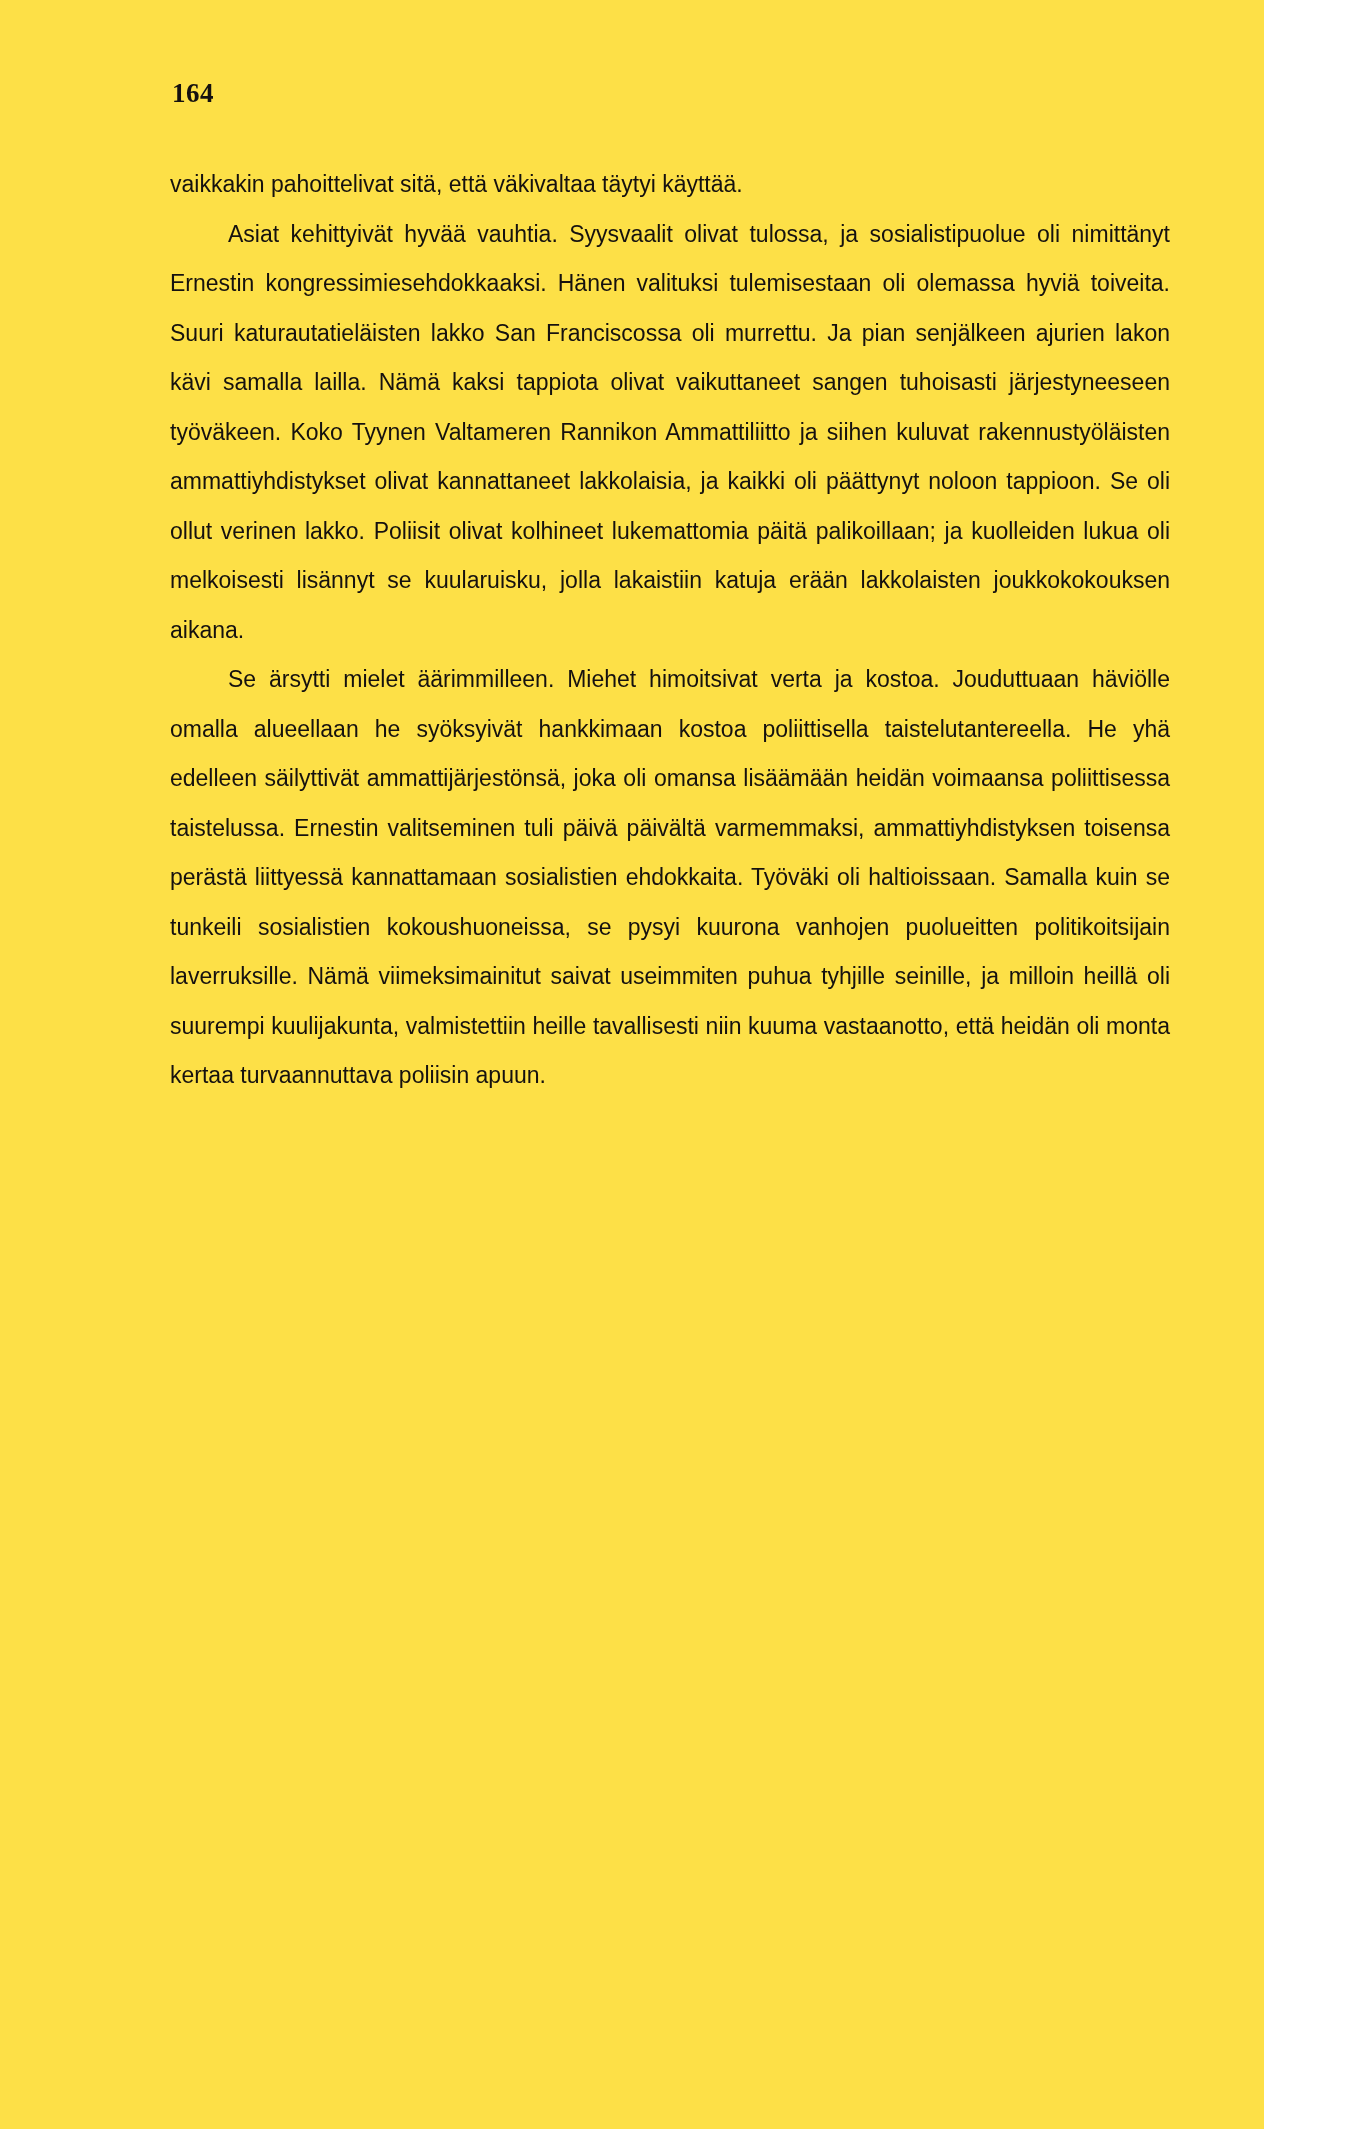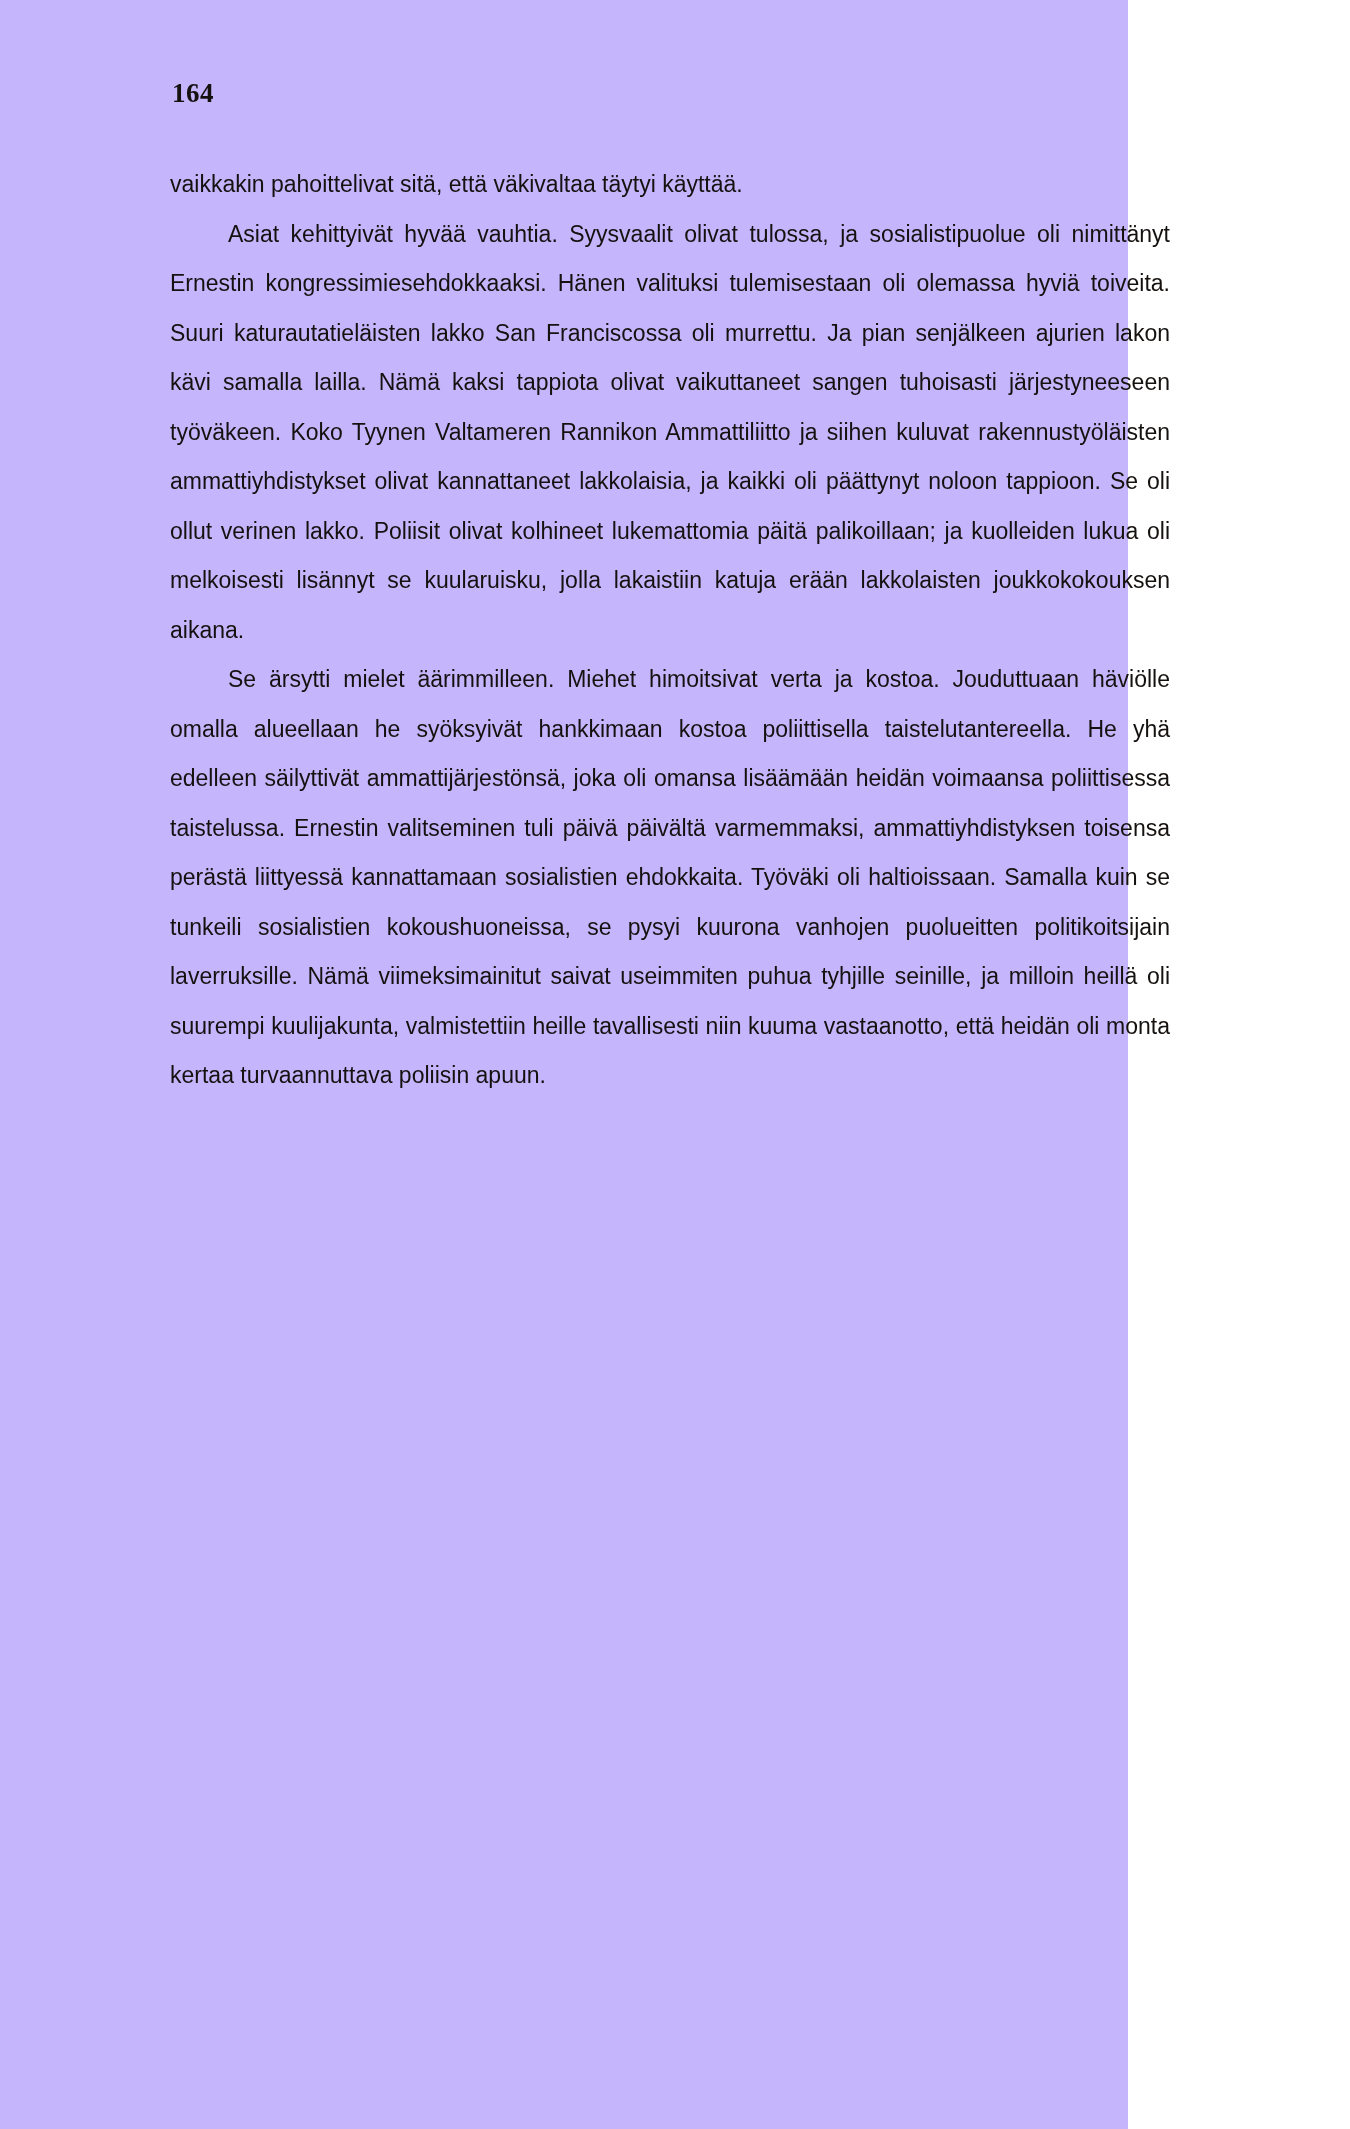--- a/index.html
+++ b/index.html
@@ -12,23 +12,23 @@
     height: 2129px;
     font-family: "Liberation Serif", serif;
     color: #1a1a1a;
     position: relative;
     overflow: hidden;
   }
   .page {
     position: absolute;
     top: 0;
     left: 0;
-    width: 1128px;
+    width: 1264px;
     height: 2129px;
-    background: #c4b5fd;
+    background: #fde047;
   }
   .page-number {
     position: absolute;
     top: 78px;
     left: 172px;
     font-size: 27px;
     font-weight: bold;
     letter-spacing: 0.5px;
     color: #15110f;
     font-family: "Liberation Serif", serif;

